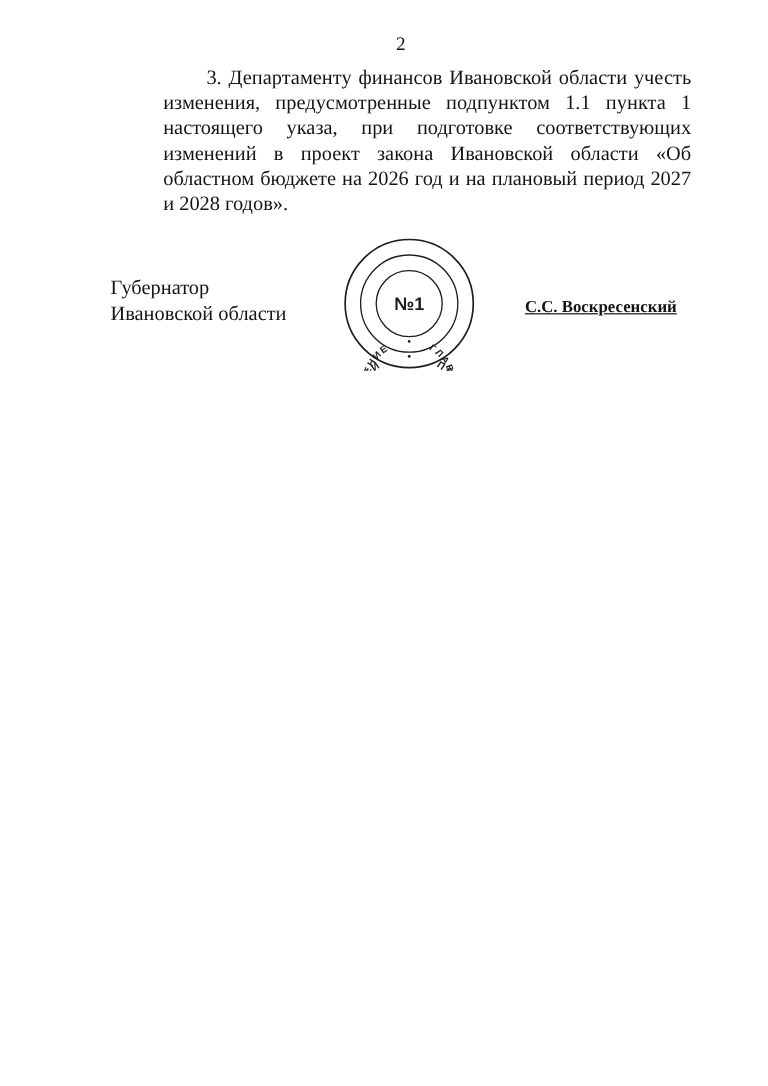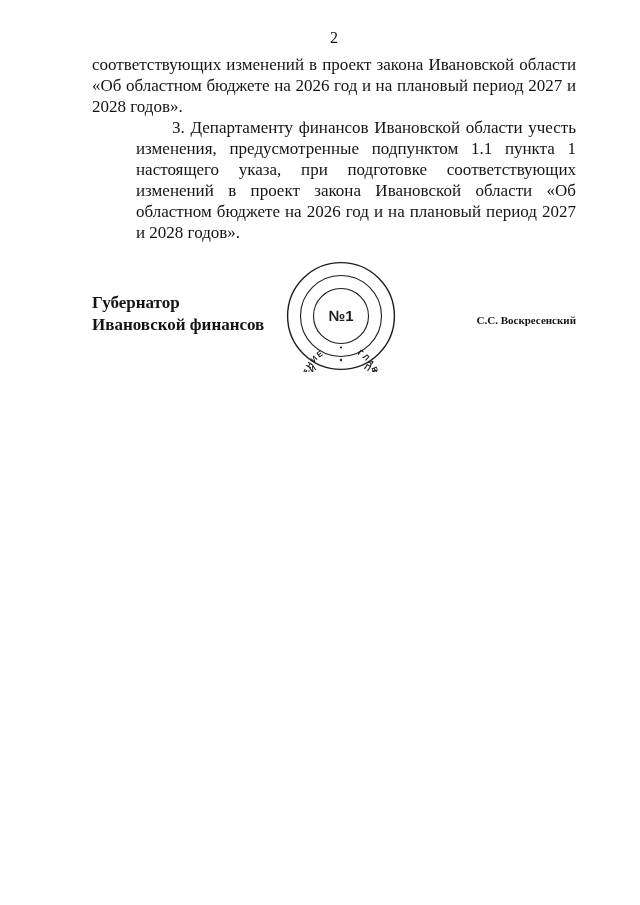--- a/index.html
+++ b/index.html
@@ -40,33 +40,34 @@
   }
   .sig-row {
     position: relative;
     height: 150px;
     margin-top: 17px;
   }
   .sig-left {
     position: absolute;
     left: 0;
     top: 32px;
-    font-weight: bold;
+    font-weight: normal;
     font-size: 17px;
     line-height: 22px;
     white-space: nowrap;
   }
   .sig-right {
     position: absolute;
-    right: 0;
+    right: 12px;
     top: 50px;
     font-weight: bold;
-    font-size: 11px;
+    font-size: 14px;
     line-height: 20px;
     white-space: nowrap;
+    text-decoration: underline;
   }
   .stamp {
     position: absolute;
     left: 193px;
     top: 0;
     width: 112px;
     height: 112px;
   }
   .stamp svg {
     display: block;
@@ -94,29 +95,28 @@
   }
 </style>
 </head>
 <body>
 
 <div class="page">
 
   <div class="page-number">2</div>
 
   <div class="body-text">
-    <p class="para">соответствующих изменений в проект закона Ивановской области «Об областном бюджете на 2026 год и на плановый период 2027 и 2028 годов».</p>
     <p class="para indent">3. Департаменту финансов Ивановской области учесть изменения, предусмотренные подпунктом 1.1 пункта 1 настоящего указа, при подготовке соответствующих изменений в проект закона Ивановской области «Об областном бюджете на 2026 год и на плановый период 2027 и 2028 годов».</p>
   </div>
 
   <div class="sig-row">
 
     <div class="sig-left">
       <div>Губернатор</div>
-      <div>Ивановской финансов</div>
+      <div>Ивановской области</div>
     </div>
 
     <div class="stamp">
       <svg viewBox="0 0 112 112" xmlns="http://www.w3.org/2000/svg">
         <defs>
           <path id="outerTextPath" d="M 56 102.5 A 46.5 46.5 0 1 1 55.9 102.5" fill="none"></path>
           <path id="innerTextPath" d="M 56 90 A 34 34 0 1 1 55.9 90" fill="none"></path>
         </defs>
 
         <circle cx="56" cy="56" r="53.4" fill="none" stroke="#1d1d1d" stroke-width="1.4"></circle>

